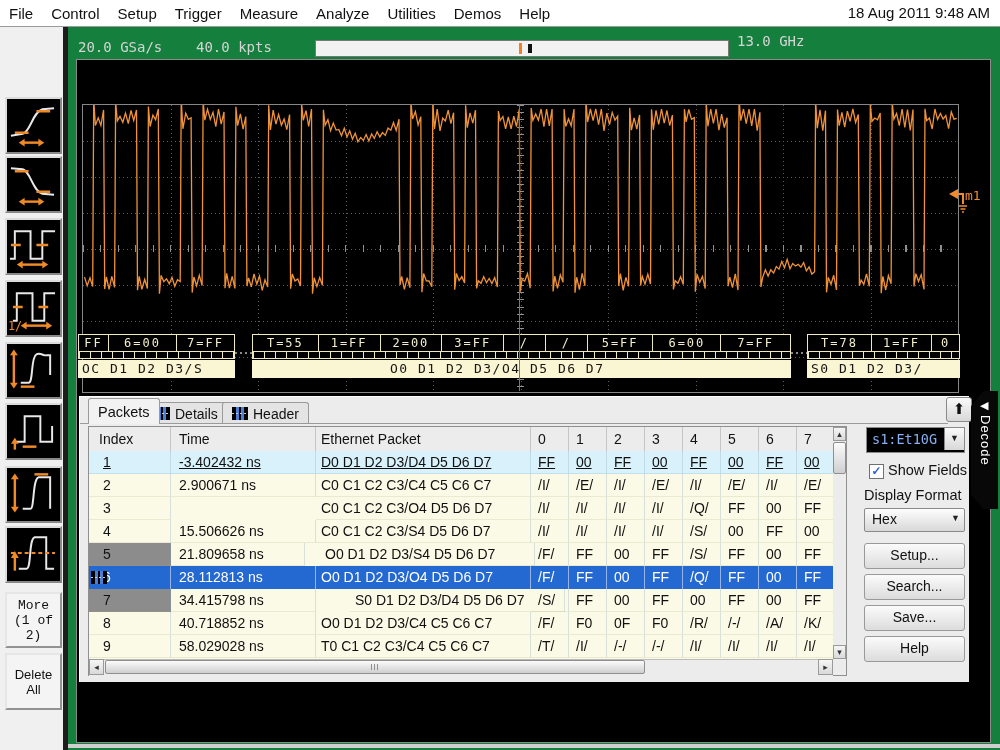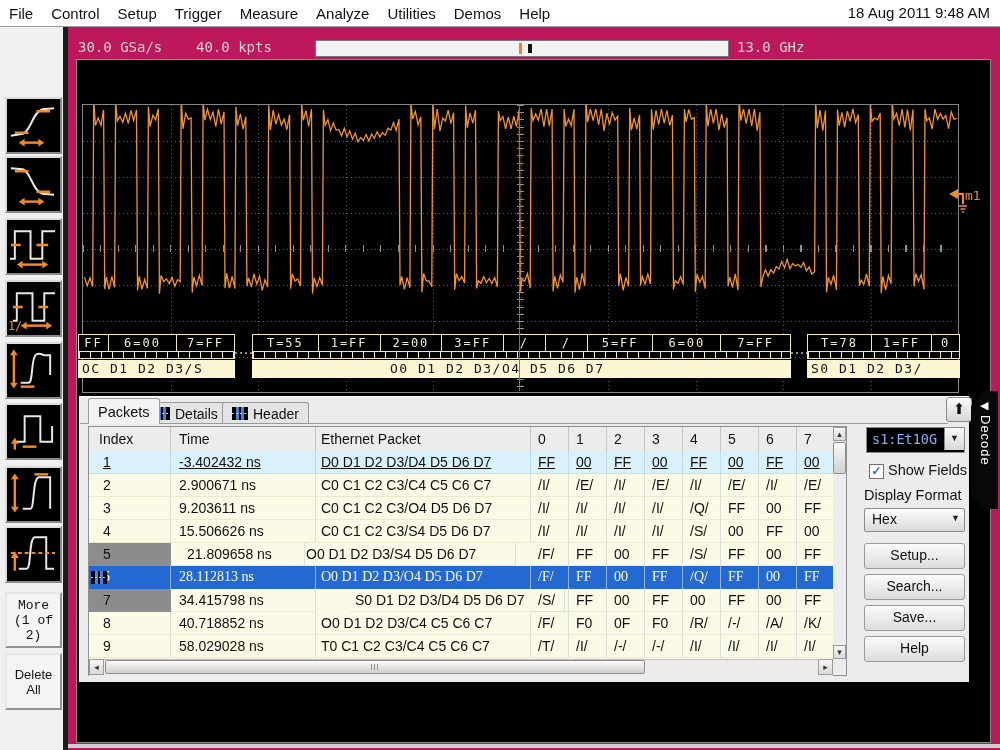--- a/index.html
+++ b/index.html
@@ -1,16 +1,16 @@
 <!DOCTYPE html>
 <html><head>
 <meta charset="utf-8">
 <style>
   html,body{margin:0;padding:0;background:#555;}
-  #app{position:relative;width:1000px;height:750px;background:#be185d;overflow:hidden;
+  #app{position:relative;width:1000px;height:750px;background:#15803d;overflow:hidden;
        font-family:"Liberation Sans",sans-serif;-webkit-font-smoothing:antialiased;}
   .abs{position:absolute;}
   
   #menubar{left:0;top:0;width:1000px;height:26px;background:#ffffff;border-bottom:1px solid #9a9a9a;
            display:flex;align-items:center;font-size:15px;color:#111;}
   .menu-item{padding:3px 9px;cursor:default;white-space:nowrap;}
   #menu-datetime{position:absolute;right:10px;top:4px;font-size:15px;color:#111;}
   
   #left-rail{left:0;top:27px;width:63px;height:723px;background:#f0f0f0;}
   #rail-divider{left:63px;top:27px;width:5px;height:723px;background:#1d1d1d;}
@@ -67,21 +67,21 @@
   #tablewrap{left:88px;top:426px;width:757px;height:248px;background:#fbfae6;border:1px solid #8f8f8f;box-sizing:content-box;z-index:26;}
   #thead{position:absolute;left:0;top:0;width:757px;height:24px;background:#ececec;border-bottom:1px solid #aaa;}
   .hc{position:absolute;top:0;height:24px;line-height:24px;font-size:14px;color:#111;
       border-right:1px solid #c6c6c6;box-sizing:border-box;white-space:nowrap;overflow:hidden;}
   .trow{position:absolute;left:0;width:757px;height:23px;font-size:14px;color:#101010;}
   .trow .c{position:absolute;top:0;height:23px;line-height:22px;box-sizing:border-box;white-space:nowrap;overflow:hidden;
            border-right:1px solid rgba(125,160,185,.28);border-bottom:1px solid rgba(160,160,110,.18);}
   .trow.link{background:#d9f1fa;}
   .trow.link .c{text-decoration:underline;border-bottom:1px solid #bfe2ef;}
   .trow.selected{background:#2468d2;color:#fff;}
-  .trow.selected .c{border-right:1px solid rgba(255,255,255,.5);border-bottom:none;font-family:Liberation Serif, serif;}
+  .trow.selected .c{border-right:1px solid rgba(255,255,255,.5);border-bottom:none;}
   .trow.grayidx .idxcell{background:#8c8c8c;}
   
   .sb-btn{position:absolute;background:linear-gradient(#f6f6f6,#d9d9d9);border:1px solid #9a9a9a;
           color:#333;font-size:9px;text-align:center;box-sizing:border-box;}
   .sb-track{position:absolute;background:#ececec;}
   .sb-thumb{position:absolute;background:linear-gradient(#fbfbfb,#cfcfcf);border:1px solid #8f8f8f;border-radius:2px;box-sizing:border-box;}
   .grip{position:absolute;left:50%;top:3px;bottom:3px;width:9px;transform:translateX(-50%);
         background:repeating-linear-gradient(90deg,#8f8f8f 0 1px,transparent 1px 3px);}
   
   .ctl-btn{position:absolute;width:99px;height:24px;background:linear-gradient(#fbfbfb,#dcdcdc);
@@ -121,27 +121,27 @@
         <div class="menu-item">Demos</div>
         <div class="menu-item">Help</div>
       </div>
     <div id="menu-datetime">18 Aug 2011  9:48 AM</div>
   </div>
 
   <div id="left-rail" class="abs"></div>
   <div id="rail-divider" class="abs"></div>
   <div id="bottom-strip" class="abs"></div>
 
-  <div class="abs status-text" style="left:78px;top:39px;">30.0 GSa/s</div>
+  <div class="abs status-text" style="left:78px;top:39px;">20.0 GSa/s</div>
   <div class="abs status-text" style="left:196px;top:39px;">40.0 kpts</div>
   <div id="posbar" class="abs">
     <div id="pos-tick"></div>
     <div id="pos-glyph"></div>
   </div>
-  <div class="abs status-text" style="left:737px;top:39px;">13.0 GHz</div>
+  <div class="abs status-text" style="left:737px;top:33px;">13.0 GHz</div>
 
   <div id="scope" class="abs"></div>
   <div id="grid" class="abs">
     <div id="gridlines">
         <div class="gline-h" style="top: 36px;"></div>
         <div class="gline-h" style="top: 72px;"></div>
         <div class="gline-h" style="top: 108px;"></div>
         <div class="gline-h" style="top: 144px;"></div>
         <div class="gline-h" style="top: 180px;"></div>
         <div class="gline-h" style="top: 216px;"></div>
@@ -276,21 +276,20 @@
           <div class="c" style="left: 480px; width: 38px; padding-left: 7px;">/E/</div>
           <div class="c" style="left: 518px; width: 38px; padding-left: 7px;">/I/</div>
           <div class="c" style="left: 556px; width: 38px; padding-left: 7px;">/E/</div>
           <div class="c" style="left: 594px; width: 38px; padding-left: 7px;">/I/</div>
           <div class="c" style="left: 632px; width: 38px; padding-left: 7px;">/E/</div>
           <div class="c" style="left: 670px; width: 38px; padding-left: 7px;">/I/</div>
           <div class="c" style="left: 708px; width: 38px; padding-left: 7px;">/E/</div>
         </div>
         <div class="trow " style="top: 70px;">
           <div class="c idxcell" style="left: 0px; width: 82px; padding-left: 14px;">3</div>
-          <div class="c" style="left: 82px; width: 145px; padding-left: 8px;">9.203611 ns</div>
           <div class="c" style="left: 227px; width: 215px; padding-left: 5px;">C0 C1 C2 C3/O4 D5 D6 D7</div>
           <div class="c" style="left: 442px; width: 38px; padding-left: 7px;">/I/</div>
           <div class="c" style="left: 480px; width: 38px; padding-left: 7px;">/I/</div>
           <div class="c" style="left: 518px; width: 38px; padding-left: 7px;">/I/</div>
           <div class="c" style="left: 556px; width: 38px; padding-left: 7px;">/I/</div>
           <div class="c" style="left: 594px; width: 38px; padding-left: 7px;">/Q/</div>
           <div class="c" style="left: 632px; width: 38px; padding-left: 7px;">FF</div>
           <div class="c" style="left: 670px; width: 38px; padding-left: 7px;">00</div>
           <div class="c" style="left: 708px; width: 38px; padding-left: 7px;">FF</div>
         </div>
@@ -302,22 +301,22 @@
           <div class="c" style="left: 480px; width: 38px; padding-left: 7px;">/I/</div>
           <div class="c" style="left: 518px; width: 38px; padding-left: 7px;">/I/</div>
           <div class="c" style="left: 556px; width: 38px; padding-left: 7px;">/I/</div>
           <div class="c" style="left: 594px; width: 38px; padding-left: 7px;">/S/</div>
           <div class="c" style="left: 632px; width: 38px; padding-left: 7px;">00</div>
           <div class="c" style="left: 670px; width: 38px; padding-left: 7px;">FF</div>
           <div class="c" style="left: 708px; width: 38px; padding-left: 7px;">00</div>
         </div>
         <div class="trow grayidx" style="top: 116px;">
           <div class="c idxcell" style="left: 0px; width: 82px; padding-left: 14px;">5</div>
-          <div class="c" style="left: 82px; width: 134px; padding-left: 16px;">21.809658 ns</div>
-          <div class="c" style="left: 212px; width: 215px; padding-left: 5px;">O0 D1 D2 D3/S4 D5 D6 D7</div>
+          <div class="c" style="left: 82px; width: 134px; padding-left: 8px;">21.809658 ns</div>
+          <div class="c" style="left: 231px; width: 215px; padding-left: 5px;">O0 D1 D2 D3/S4 D5 D6 D7</div>
           <div class="c" style="left: 442px; width: 38px; padding-left: 7px;">/F/</div>
           <div class="c" style="left: 480px; width: 38px; padding-left: 7px;">FF</div>
           <div class="c" style="left: 518px; width: 38px; padding-left: 7px;">00</div>
           <div class="c" style="left: 556px; width: 38px; padding-left: 7px;">FF</div>
           <div class="c" style="left: 594px; width: 38px; padding-left: 7px;">/S/</div>
           <div class="c" style="left: 632px; width: 38px; padding-left: 7px;">FF</div>
           <div class="c" style="left: 670px; width: 38px; padding-left: 7px;">00</div>
           <div class="c" style="left: 708px; width: 38px; padding-left: 7px;">FF</div>
         </div>
         <div class="trow selected" style="top: 139px;">

